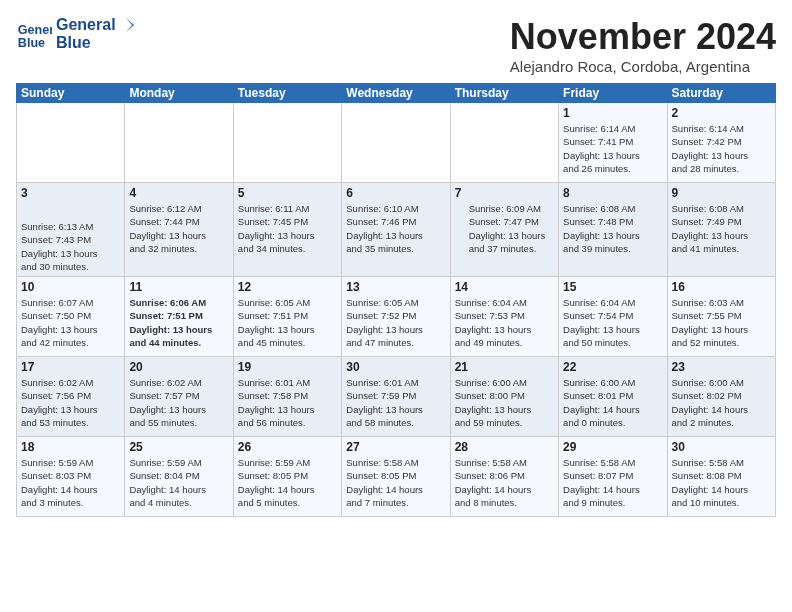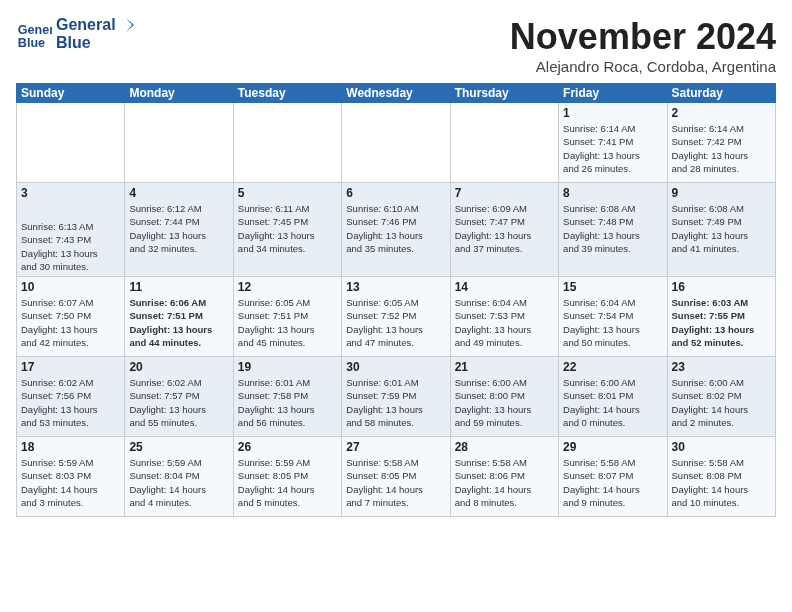--- a/index.html
+++ b/index.html
@@ -19,21 +19,21 @@
     .logo {
       display: flex;
       align-items: center;
       gap: 4px;
     }
     .logo-icon {
       width: 36px;
       height: 36px;
     }
     .title-section {
-      text-align: right;
+      text-align: left;
     }
     .month-title {
       font-size: 36px;
       font-weight: bold;
       color: #222;
     }
     .location-title {
       font-size: 15px;
       color: #444;
     }
@@ -165,21 +165,21 @@
         </td>
         <td>
           <span class="day-number">6</span>
           <div class="day-info" style="white-space: pre-line;">Sunrise: 6:10 AM
 Sunset: 7:46 PM
 Daylight: 13 hours
 and 35 minutes.</div>
         </td>
         <td>
           <span class="day-number">7</span>
-          <div class="day-info" style="white-space: pre-line;">Sunrise: 6:09 AM
+          <div class="day-info" style="white-space: pre-line; margin-left: 14px;">Sunrise: 6:09 AM
 Sunset: 7:47 PM
 Daylight: 13 hours
 and 37 minutes.</div>
         </td>
         <td>
           <span class="day-number">8</span>
           <div class="day-info" style="white-space: pre-line;">Sunrise: 6:08 AM
 Sunset: 7:48 PM
 Daylight: 13 hours
 and 39 minutes.</div>
@@ -230,21 +230,21 @@
         </td>
         <td>
           <span class="day-number">15</span>
           <div class="day-info" style="white-space: pre-line;">Sunrise: 6:04 AM
 Sunset: 7:54 PM
 Daylight: 13 hours
 and 50 minutes.</div>
         </td>
         <td>
           <span class="day-number">16</span>
-          <div class="day-info" style="white-space: pre-line; font-weight: bold;">Sunrise: 6:03 AM
+          <div class="day-info" style="white-space: pre-line;">Sunrise: 6:03 AM
 Sunset: 7:55 PM
 Daylight: 13 hours
 and 52 minutes.</div>
         </td>
       </tr>
       <tr>
         <td>
           <span class="day-number">17</span>
           <div class="day-info" style="white-space: pre-line;">Sunrise: 6:02 AM
 Sunset: 7:56 PM

